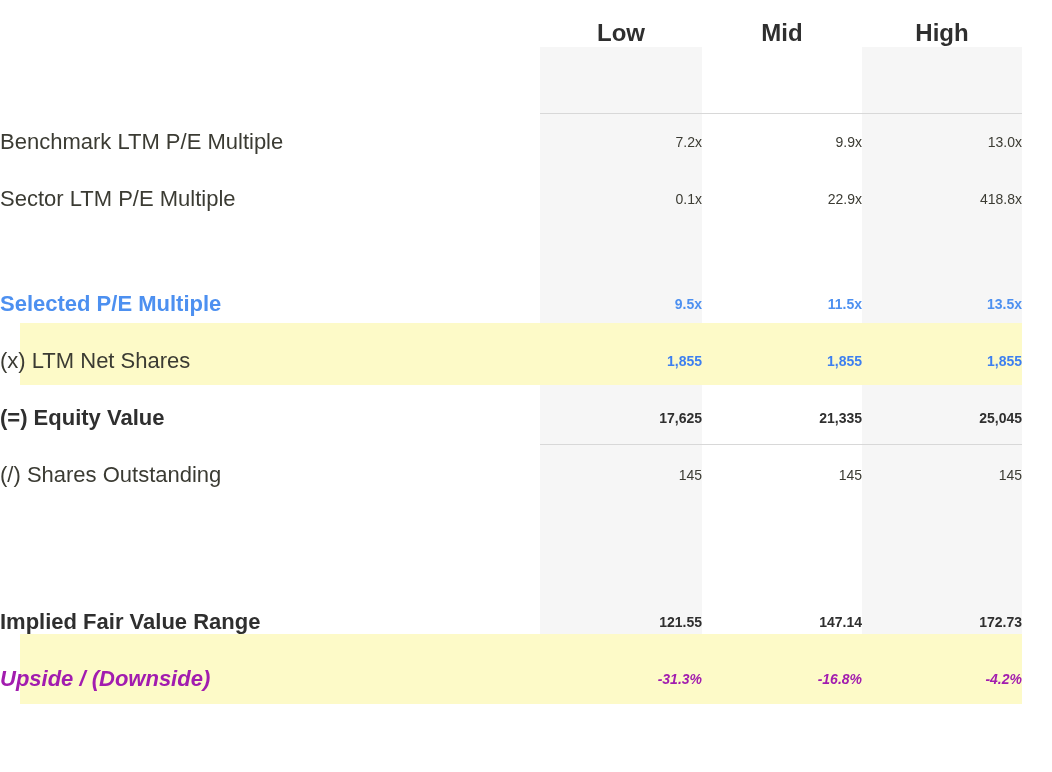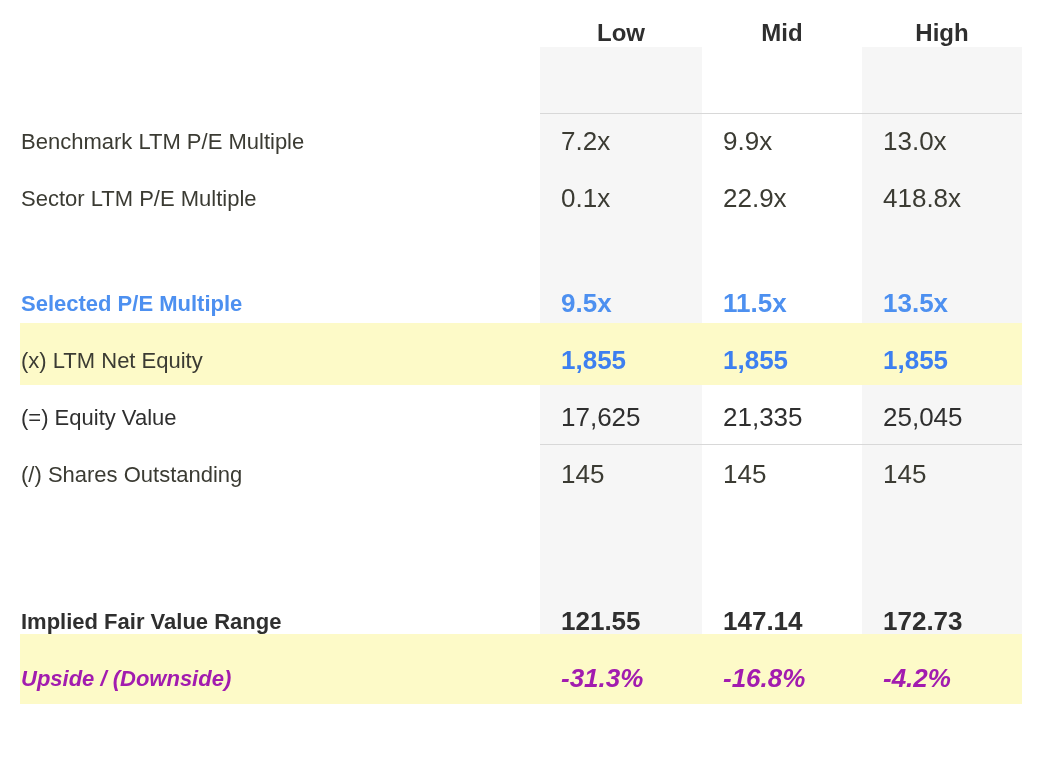--- a/index.html
+++ b/index.html
@@ -80,54 +80,55 @@
 
   .lbl {
     padding-left: 26px;
     text-align: left;
     font-size: 22px;
     color: #3b3b33;
     font-weight: 400;
   }
   .val {
     padding-right: 10px;
-    font-size: 26px;
+    text-align: right;
+    font-size: 14px;
     color: #3b3b33;
     font-weight: 400;
   }
 
   
   tr.header-row th {
     height: 66px;
     font-size: 24px;
     font-weight: 700;
     color: #2f2f2f;
     text-align: center;
     padding: 0;
   }
   tr.header-row th.lbl-head { text-align: left; }
   tr.header-spacer td { height: 47px; }
 
   
-  tr.data-row td { height: 57px; padding-left: 21px; }
+  tr.data-row td { height: 57px; }
   tr.gap-row td  { height: 48px; }
   tr.gap-row-lg td { height: 90px; }
 
   
   .r-selected .lbl,
   .r-selected .val {
     color: #4d90f0;
     font-weight: 700;
   }
   .r-selected td { height: 62px; }
 
   .r-netincome .val { color: #3d7ff0; font-weight: bold; }
 
   .r-bold .lbl,
-  .r-bold .val { font-weight: 400; color: #2f2f2f; }
+  .r-bold .val { font-weight: 700; color: #2f2f2f; }
 
   .r-implied td { height: 70px; }
   .r-implied .lbl,
   .r-implied .val { font-weight: 700; color: #2f2f2f; }
 
   .r-italic .lbl,
   .r-italic .val {
     font-style: italic;
     color: #a21caf;
     font-weight: bold;
@@ -201,21 +202,21 @@
 
       <tr class="data-row r-selected">
         <td class="lbl">Selected P/E Multiple</td>
         <td class="val">9.5x</td>
         <td class="val">11.5x</td>
         <td class="val">13.5x</td>
         <td></td>
       </tr>
 
       <tr class="data-row r-netincome">
-        <td class="lbl">(x) LTM Net Equity</td>
+        <td class="lbl">(x) LTM Net Shares</td>
         <td class="val">1,855</td>
         <td class="val">1,855</td>
         <td class="val">1,855</td>
         <td></td>
       </tr>
 
       <tr class="data-row r-bold">
         <td class="lbl">(=) Equity Value</td>
         <td class="val">17,625</td>
         <td class="val">21,335</td>

